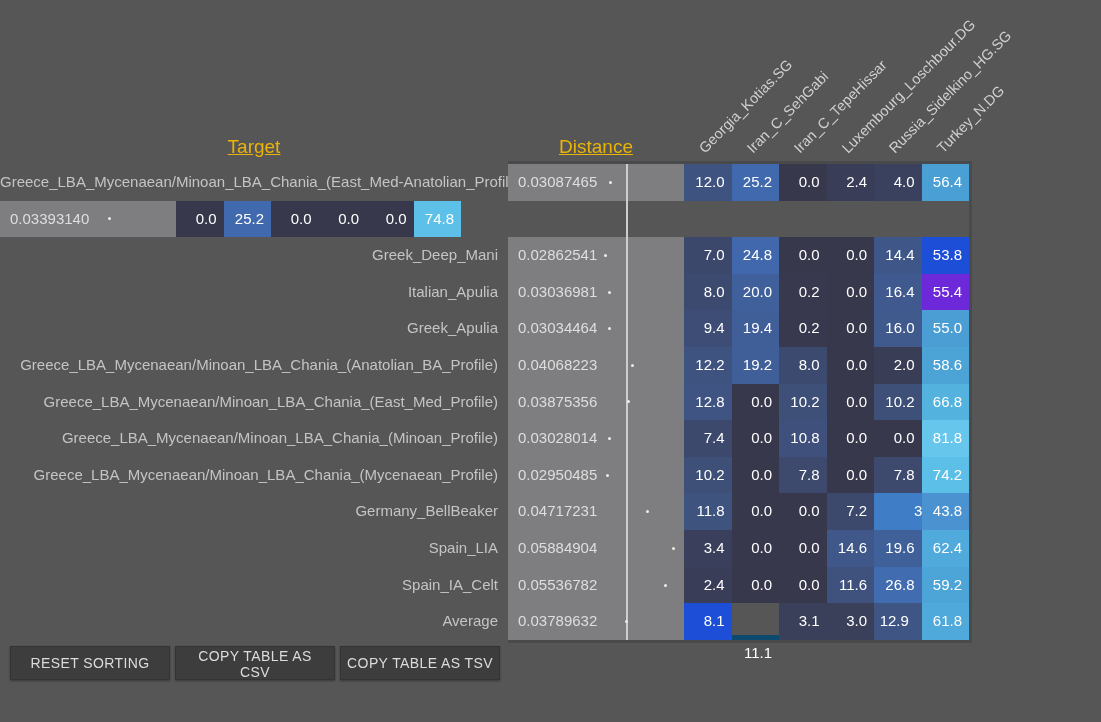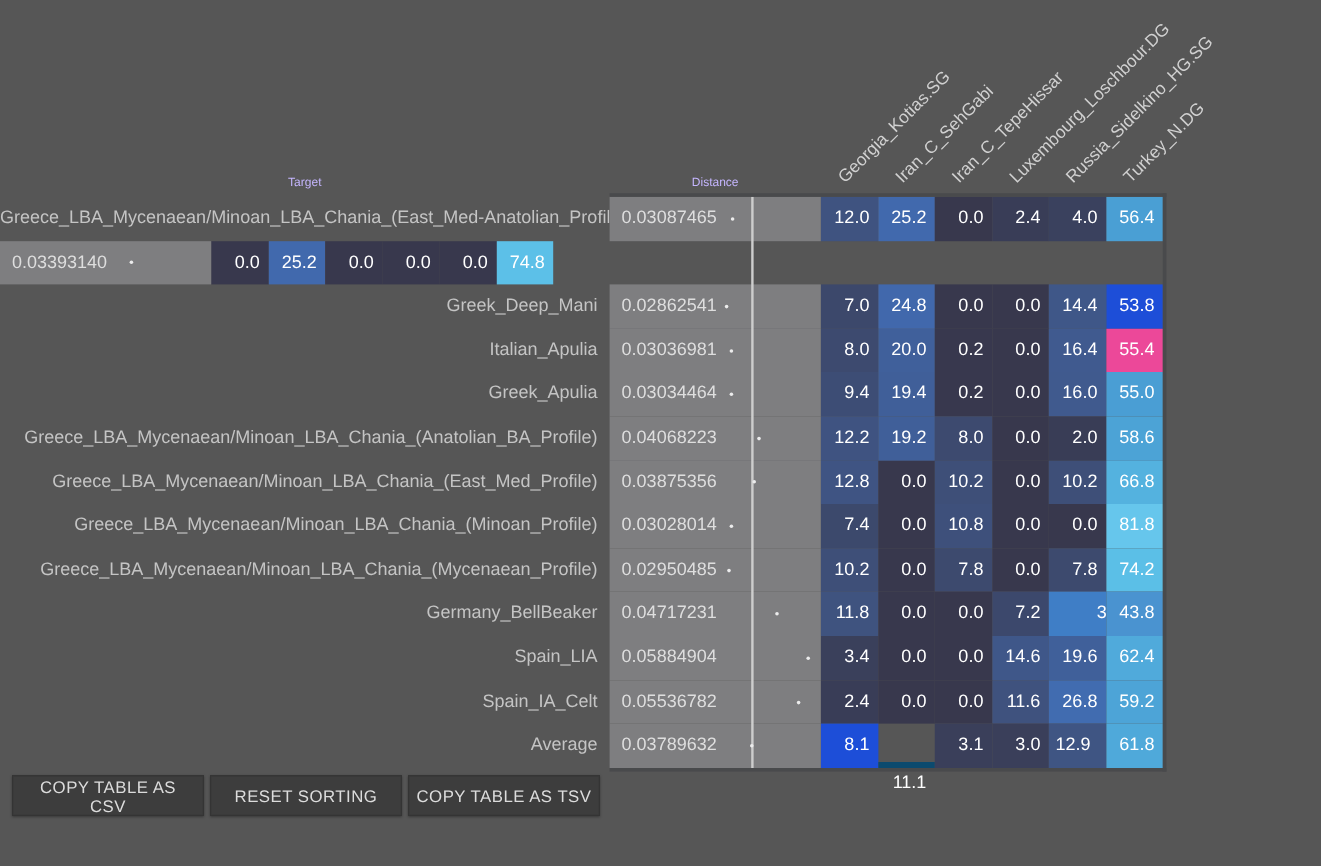--- a/index.html
+++ b/index.html
@@ -7,21 +7,21 @@
     width:1101px;height:722px;
     background:#565656;
     font-family:"Liberation Sans", sans-serif;
     overflow:hidden;
     position:relative;
   }
   .app{position:absolute;top:0;left:0;width:1101px;height:722px;}
 
   
   .thead{position:relative;height:164px;}
-  .th{position:absolute;bottom:6px;text-align:center;color:#c4b5fd;font-size:10px;cursor:pointer;}
+  .th{position:absolute;bottom:6px;text-align:center;color:#eab308;font-size:19px;cursor:pointer;text-decoration:underline;}
   .th-target{left:0;width:508px;}
   .th-distance{left:508px;width:176px;}
   .rot-head{
     position:absolute;
     bottom:8px;
     white-space:nowrap;
     color:#D0D0D0;
     font-size:14.5px;
     transform:rotate(-45deg);
     transform-origin:0 100%;
@@ -127,21 +127,21 @@
         <div class="cell-heat" style="background: #1d4ed8; text-align: right;">53.8</div>
       </div>
       <div class="row">
         <div class="cell-target">Italian_Apulia</div>
         <div class="cell-distance"><span>0.03036981</span><span class="dot" style="left: 99.9321px;"></span></div>
         <div class="cell-heat" style="background: rgb(61, 74, 111);">8.0</div>
         <div class="cell-heat" style="background: rgb(64, 96, 155);">20.0</div>
         <div class="cell-heat" style="background: rgb(56, 56, 78);">0.2</div>
         <div class="cell-heat" style="background: rgb(56, 56, 77);">0.0</div>
         <div class="cell-heat" style="background: rgb(64, 90, 143);">16.4</div>
-        <div class="cell-heat" style="background: #ec4899;">55.4</div>
+        <div class="cell-heat" style="background: #6d28d9;">55.4</div>
       </div>
       <div class="row">
         <div class="cell-target">Greek_Apulia</div>
         <div class="cell-distance"><span>0.03034464</span><span class="dot" style="left: 99.8754px;"></span></div>
         <div class="cell-heat" style="background: rgb(61, 77, 117);">9.4</div>
         <div class="cell-heat" style="background: rgb(64, 95, 153);">19.4</div>
         <div class="cell-heat" style="background: rgb(56, 56, 78);">0.2</div>
         <div class="cell-heat" style="background: rgb(56, 56, 77);">0.0</div>
         <div class="cell-heat" style="background: rgb(64, 90, 142);">16.0</div>
         <div class="cell-heat" style="background: rgb(74, 158, 212);">55.0</div>
@@ -222,17 +222,17 @@
         <div class="cell-heat" style="background: #1d4ed8;">8.1</div>
         <div class="cell-heat" style="background: #0c4a6e; margin-top: 32px;">11.1</div>
         <div class="cell-heat" style="background: rgb(58, 63, 90);">3.1</div>
         <div class="cell-heat" style="background: rgb(58, 63, 90);">3.0</div>
         <div class="cell-heat" style="background: rgb(63, 85, 131); text-align: center;">12.9</div>
         <div class="cell-heat" style="background: rgb(79, 169, 218);">61.8</div>
       </div>
     </div>
 
   <div class="btns">
+    <button>RESET SORTING</button>
     <button>COPY TABLE AS CSV</button>
-    <button>RESET SORTING</button>
     <button>COPY TABLE AS TSV</button>
   </div>
 </div>
 
 </body></html>

